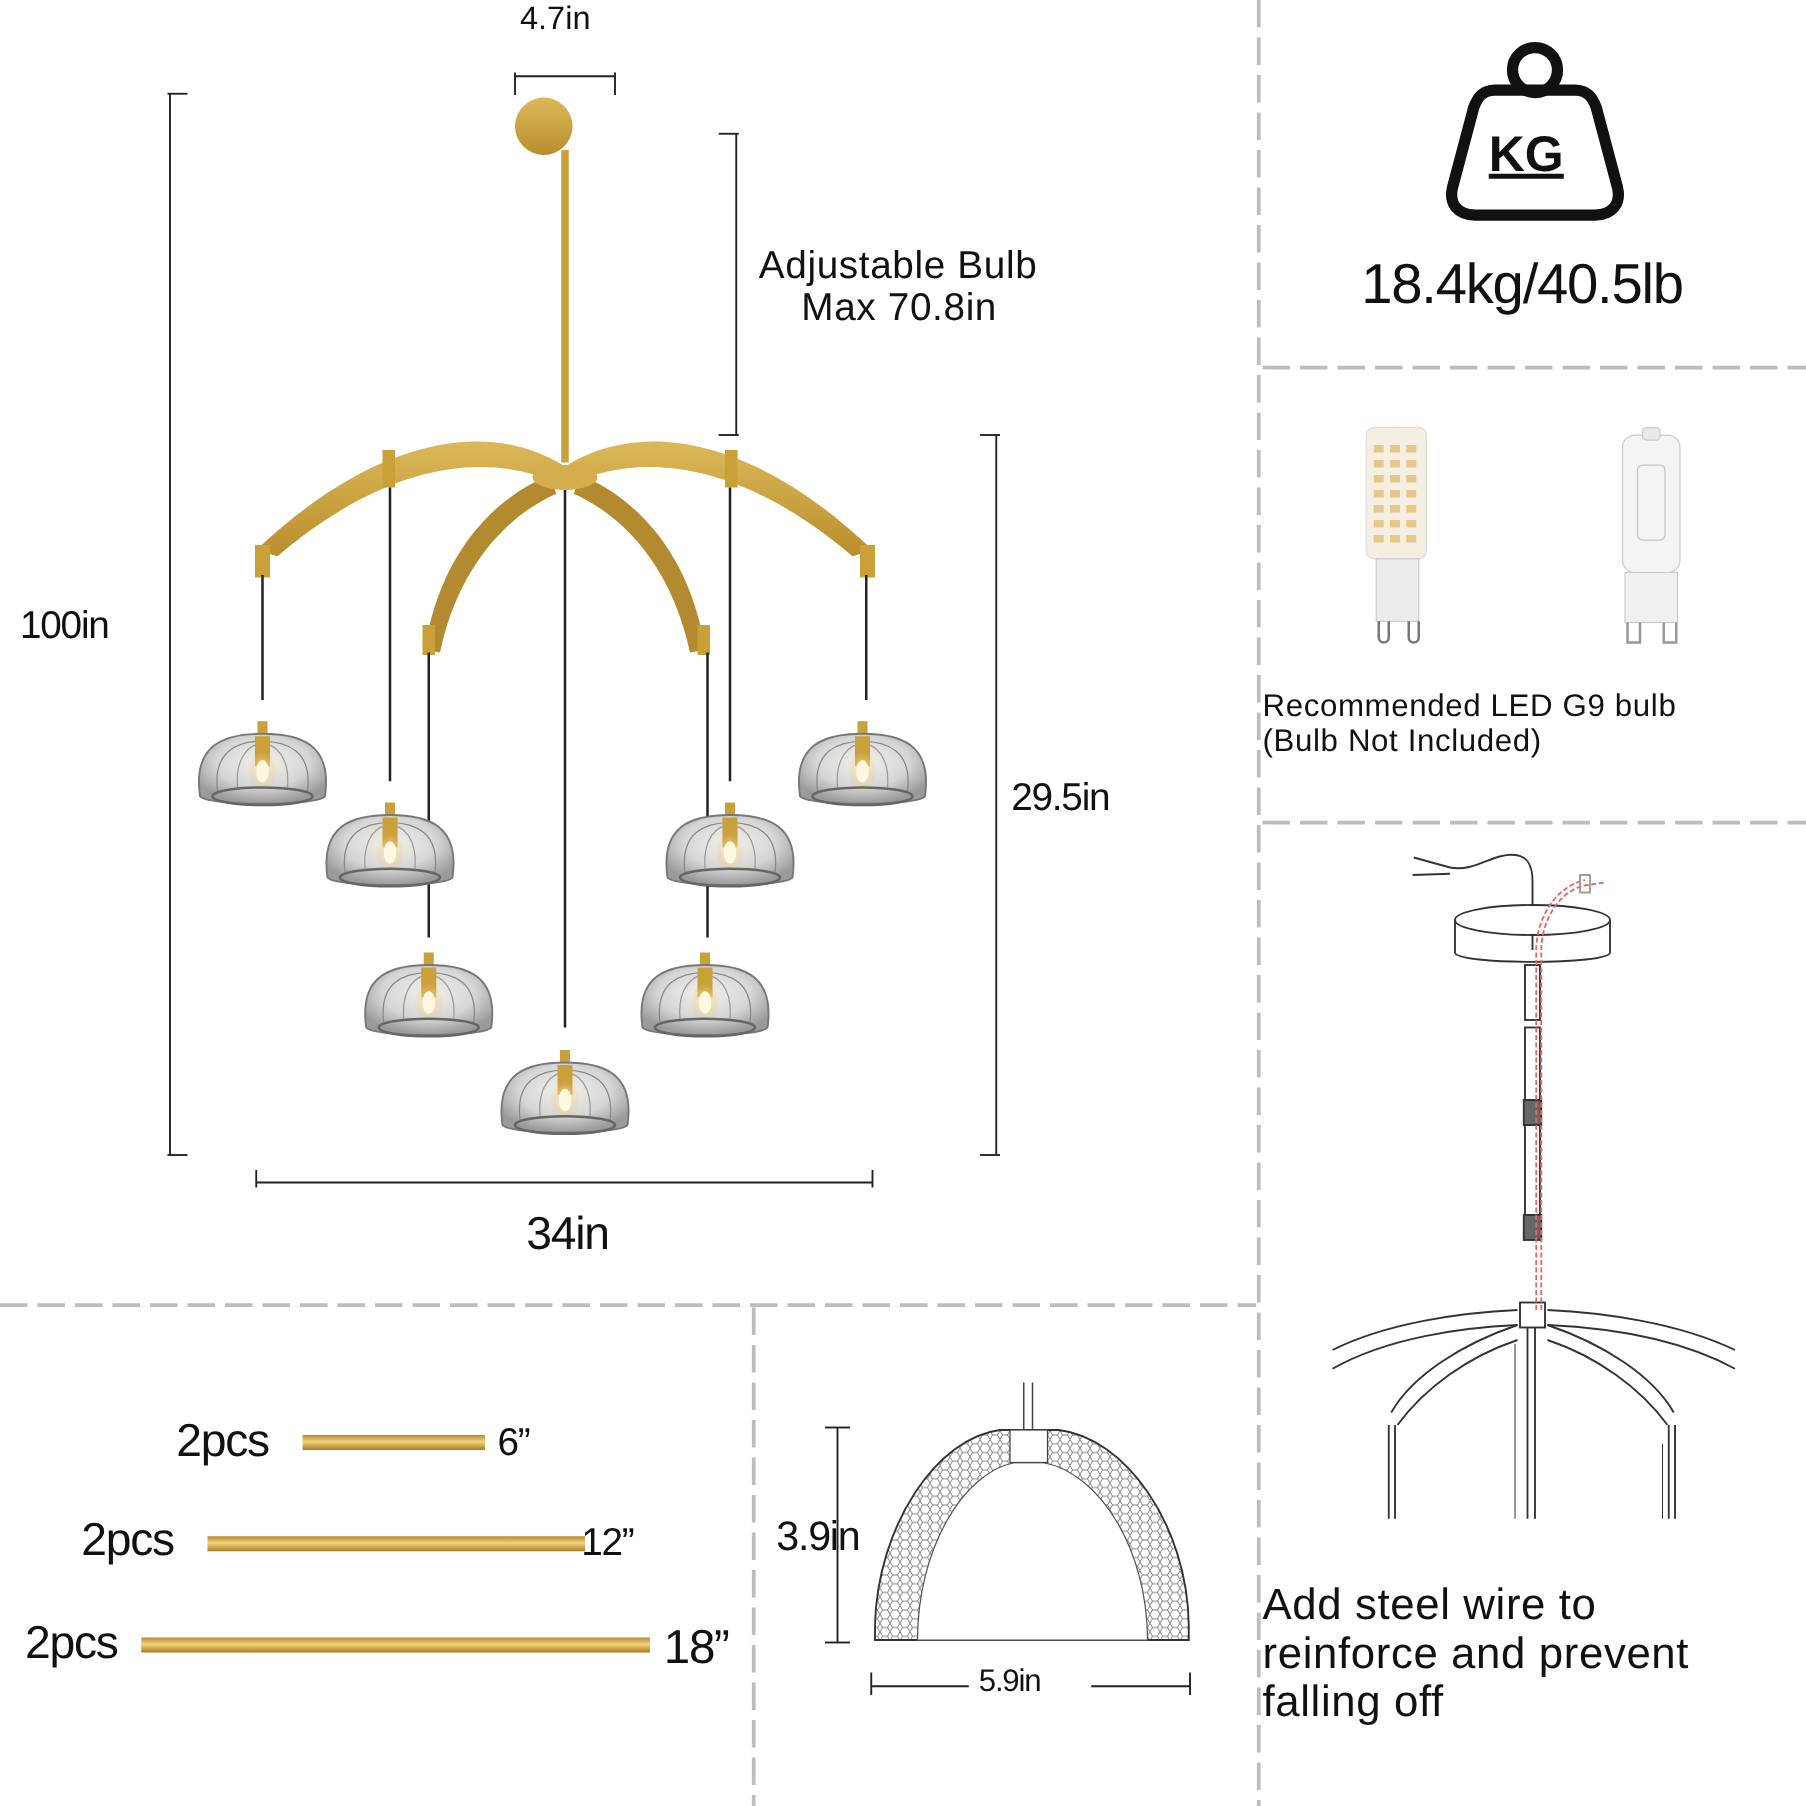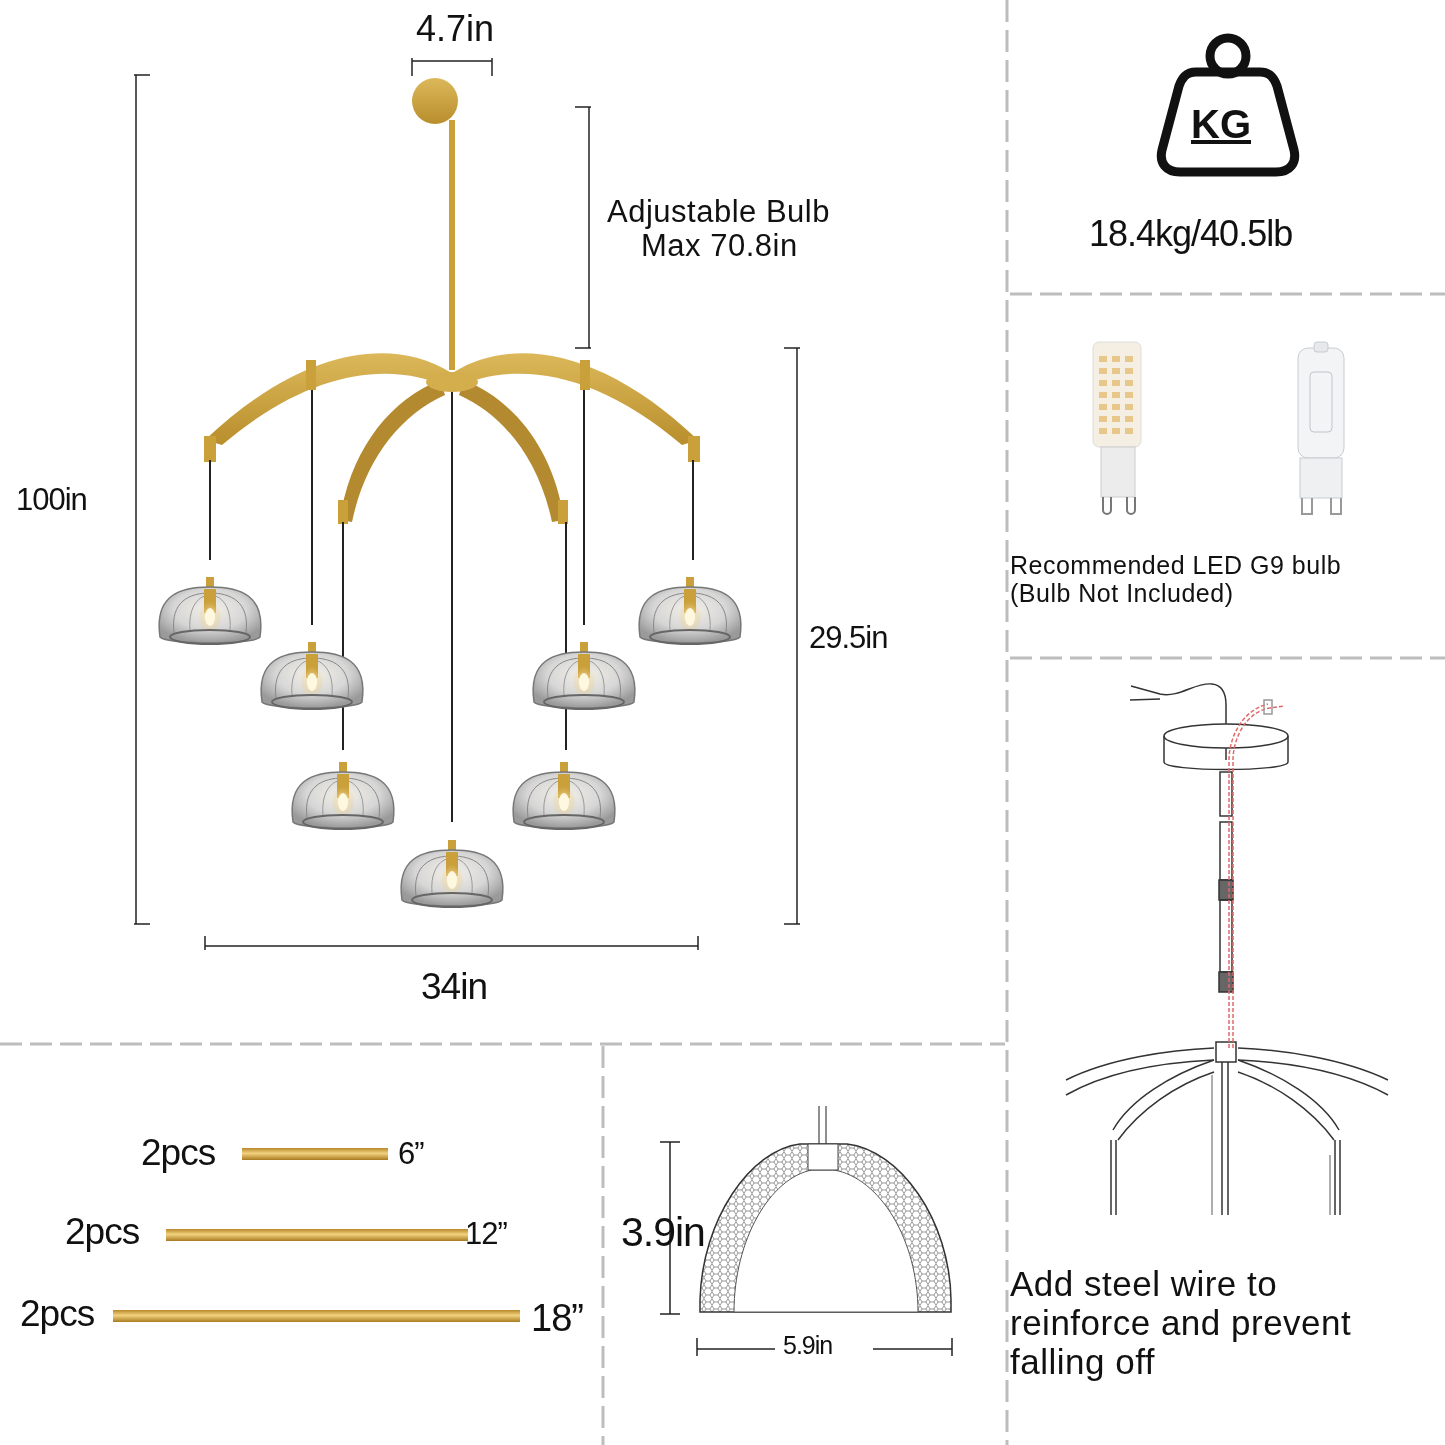--- a/index.html
+++ b/index.html
@@ -111,35 +111,35 @@
       <use href="#pendant" x="210" y="605"></use>
       <use href="#pendant" x="312" y="670"></use>
       <use href="#pendant" x="343" y="790"></use>
       <use href="#pendant" x="452" y="868"></use>
       <use href="#pendant" x="564" y="790"></use>
       <use href="#pendant" x="584" y="670"></use>
       <use href="#pendant" x="690" y="605"></use>
     </g>
   </svg>
 
-  <div class="txt" style="left:416px;top:11px;font-size:36px;">4.7in</div>
+  <div class="txt" style="left:416px;top:1px;font-size:26px;">4.7in</div>
   <div class="txt" style="left:607px;top:196px;font-size:31px;letter-spacing:0.5px;">Adjustable Bulb</div>
   <div class="txt" style="left:641px;top:230px;font-size:31px;letter-spacing:0.5px;">Max 70.8in</div>
   <div class="txt" style="left:16px;top:484px;font-size:31px;letter-spacing:-1px;">100in</div>
   <div class="txt" style="left:809px;top:622px;font-size:31px;letter-spacing:-1px;">29.5in</div>
   <div class="txt" style="left:421px;top:968px;font-size:37px;letter-spacing:-1px;">34in</div>
 </div>
 
 <div>
   <svg width="1445" height="300">
     <circle cx="1228" cy="56" r="18" fill="none" stroke="#111" stroke-width="9"></circle>
     <path d="M1196,72 L1260,72 C1270,72 1274,78 1277,86 L1294,150 C1297,163 1290,172 1276,172 L1180,172 C1166,172 1159,163 1162,150 L1179,86 C1182,78 1186,72 1196,72 Z" fill="none" stroke="#111" stroke-width="9" stroke-linejoin="round"></path>
   </svg>
   <div class="txt" style="left:1191px;top:104px;font-size:40px;font-weight:bold;text-decoration:underline;">KG</div>
-  <div class="txt" style="left:1089px;top:216px;font-size:36px;letter-spacing:-1px;">18.4kg/40.5lb</div>
+  <div class="txt" style="left:1089px;top:204px;font-size:45px;letter-spacing:-1px;">18.4kg/40.5lb</div>
 </div>
 
 <div>
   <svg width="1445" height="660">
 
     <g>
       <rect x="1093" y="342" width="48" height="105" rx="6" fill="#f4efe2" stroke="#ddd"></rect>
       <g fill="#e8c88a">
         <rect x="1099" y="356" width="8" height="6"></rect>
           <rect x="1112" y="356" width="8" height="6"></rect>
@@ -221,21 +221,21 @@
       <line x1="660" y1="1314" x2="680" y2="1314"></line>
     </g>
 
     <g stroke="#222" stroke-width="1.5">
       <line x1="697" y1="1349" x2="775" y2="1349"></line>
       <line x1="873" y1="1349" x2="952" y2="1349"></line>
       <line x1="697" y1="1338" x2="697" y2="1356"></line>
       <line x1="952" y1="1338" x2="952" y2="1356"></line>
     </g>
   </svg>
-  <div class="txt" style="left:621px;top:1212px;font-size:41px;letter-spacing:-1px;">3.9in</div>
+  <div class="txt" style="left:621px;top:1212px;font-size:33px;letter-spacing:-1px;">3.9in</div>
   <div class="txt" style="left:783px;top:1333px;font-size:25px;letter-spacing:-1px;">5.9in</div>
 </div>
 
 <div>
   <svg width="1445" height="1445">
     <g fill="none" stroke="#333" stroke-width="1.5">
 
       <path d="M1131,686 L1160,694 C1180,698 1195,682 1212,684 C1222,685 1226,692 1226,705 L1226,760"></path>
       <path d="M1130,700 L1160,699"></path>
 

